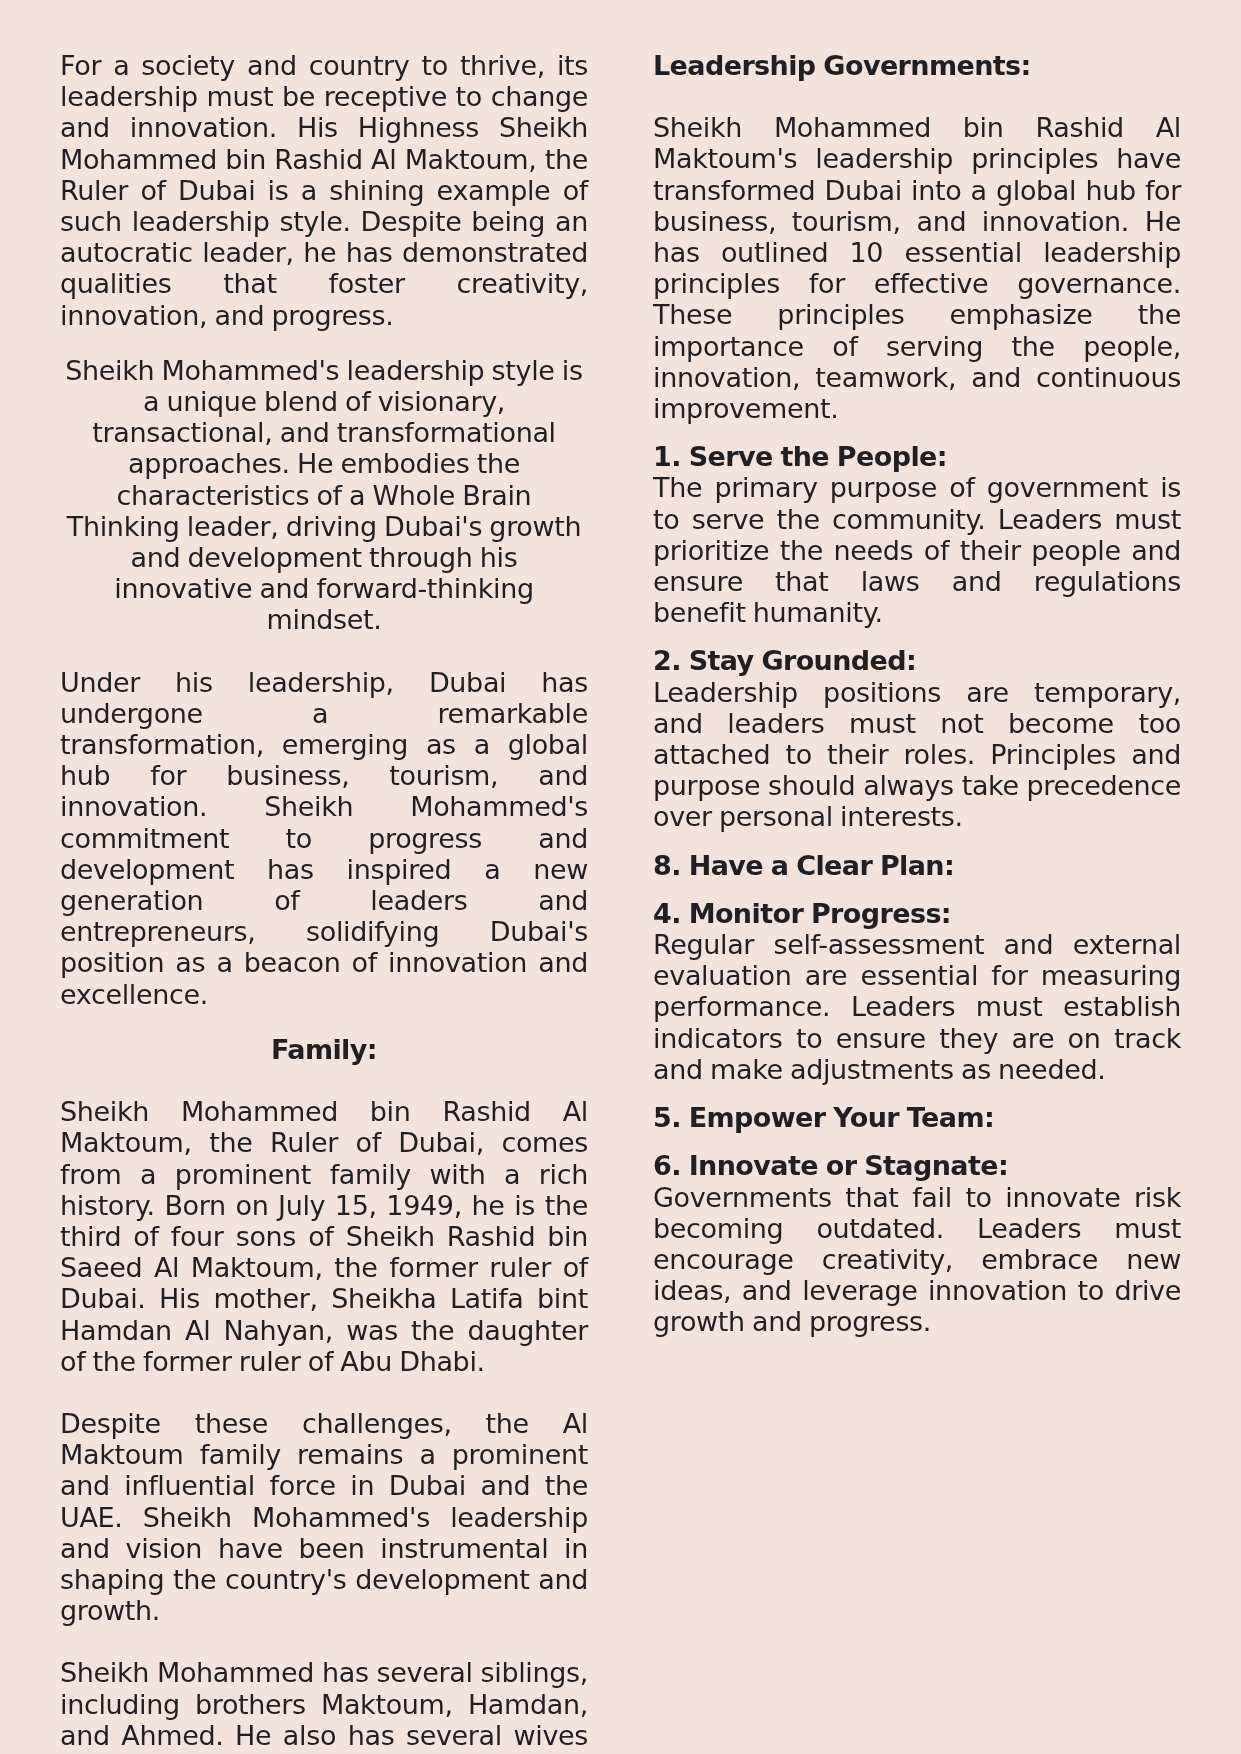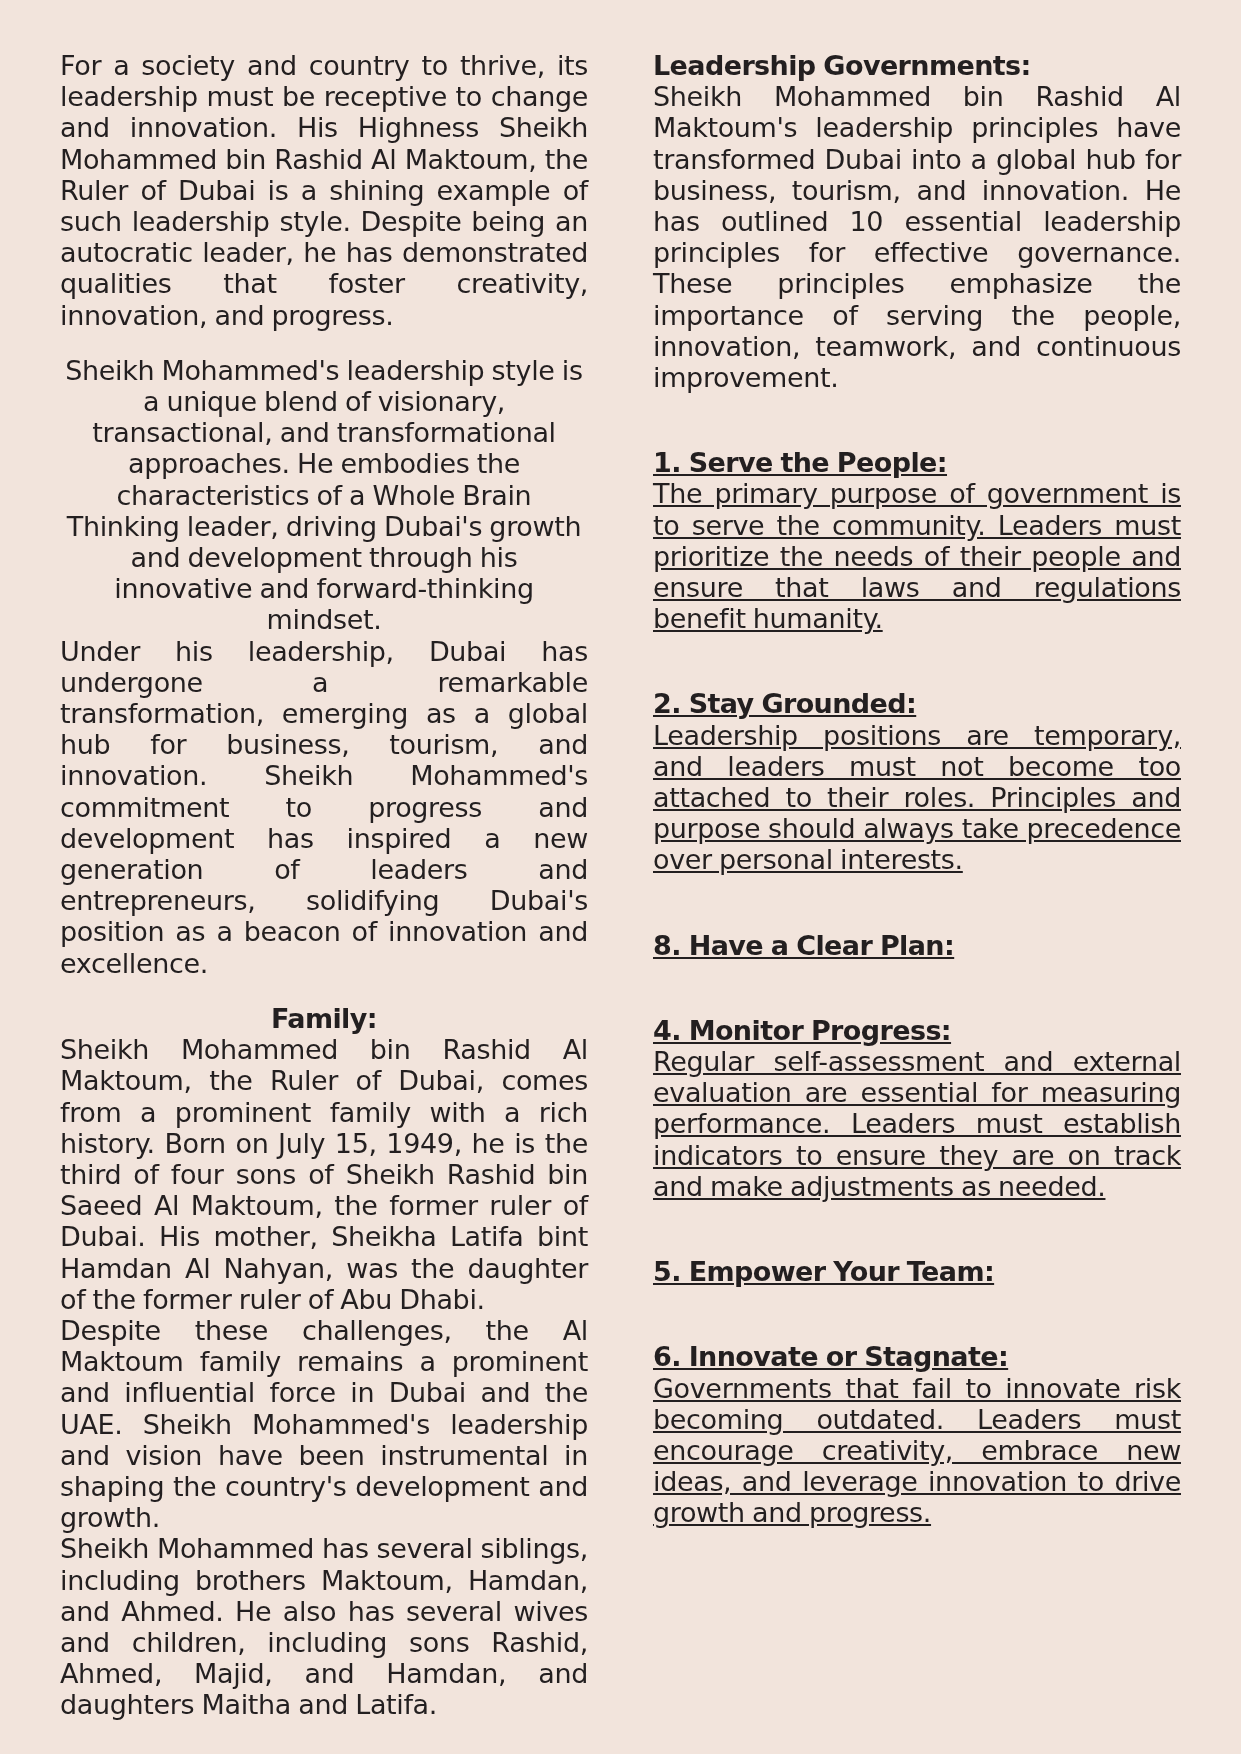--- a/index.html
+++ b/index.html
@@ -26,22 +26,22 @@
   p {
     margin: 0;
     text-align: justify;
   }
   .head {
     font-weight: bold;
     letter-spacing: -0.6px;
     text-align: left;
   }
   .gap-s { margin-top: 24px; text-align: center; }
-  .gap-m { }
-  .gap-l { margin-top: 54px; text-decoration: underline; }
+  .gap-m { margin-top: 31px; }
+  .gap-l { margin-top: 17px; }
   .page-num {
     position: absolute;
     right: 36px;
     top: 1796px;
     transform: translateY(-100%);
     font-size: 20px;
     margin-top: -22px;
   }
 </style>
 </head>

